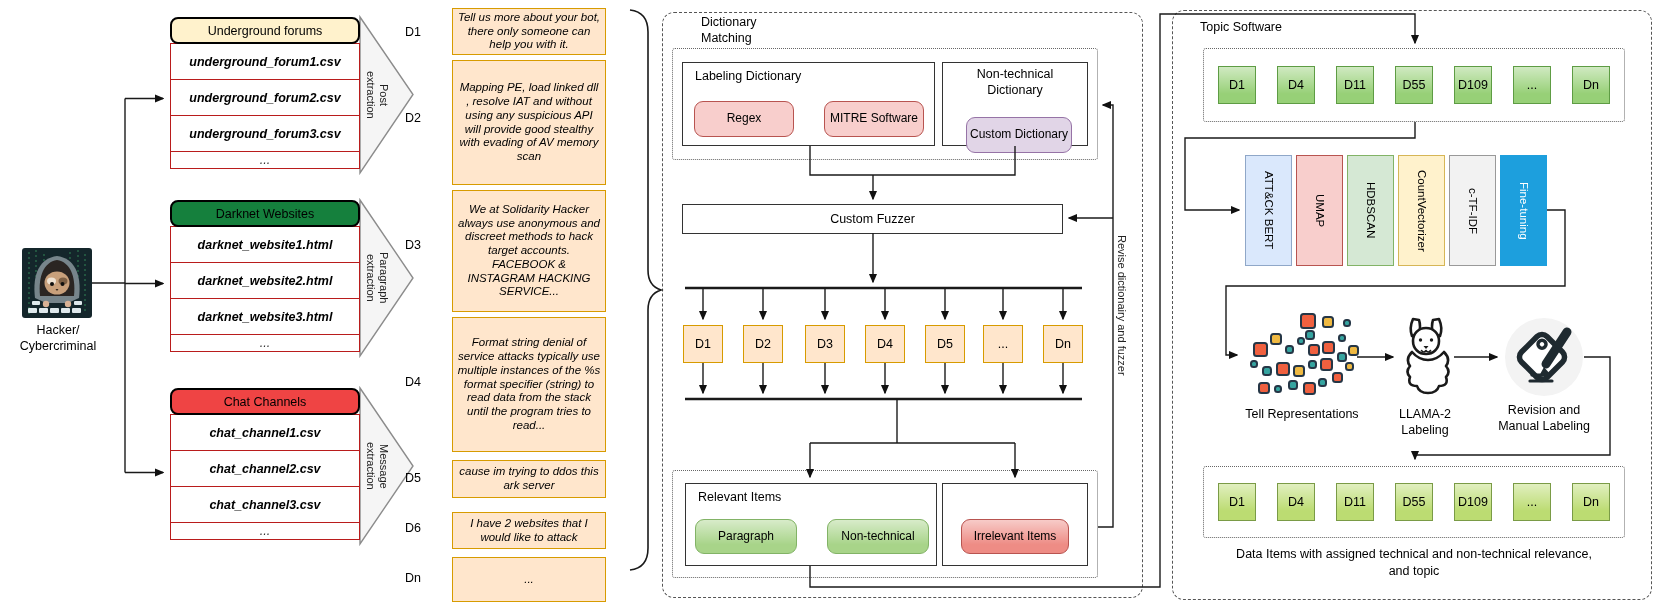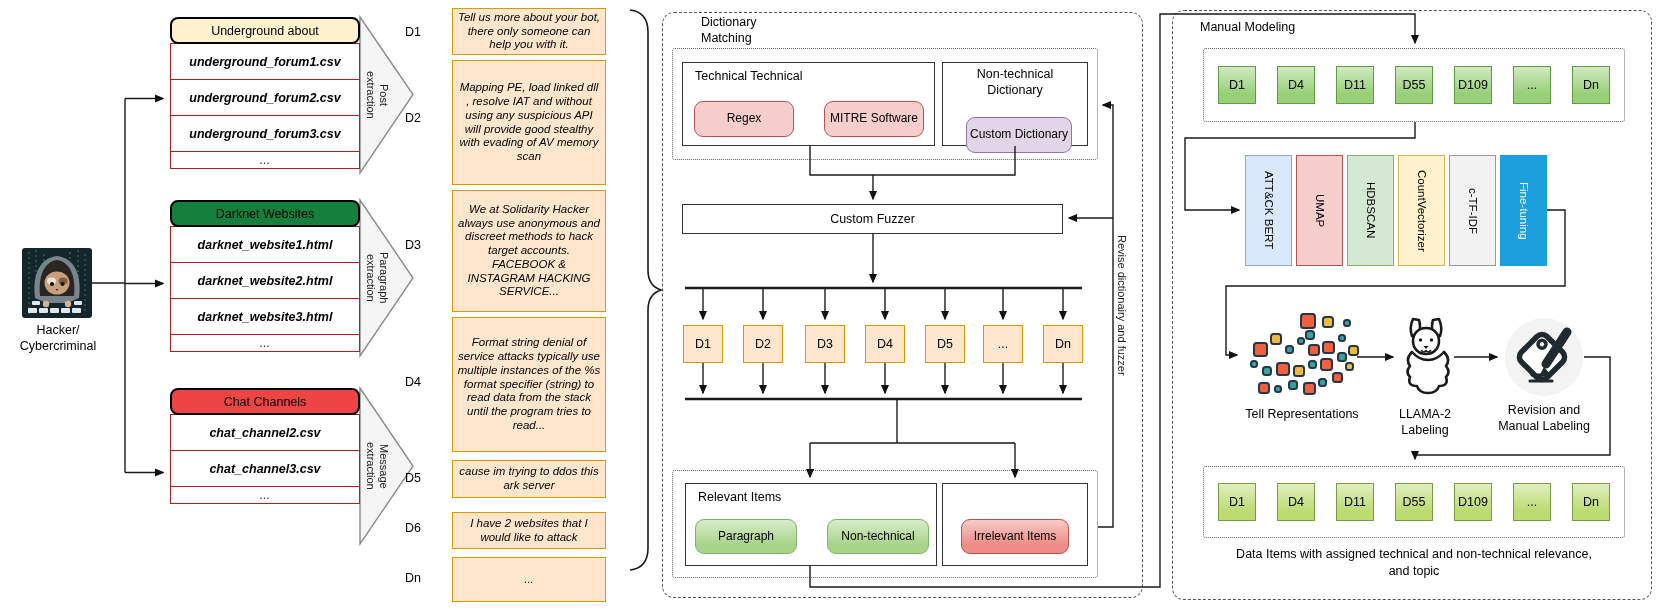--- a/index.html
+++ b/index.html
@@ -76,21 +76,21 @@
       <rect x="28" y="60" width="9" height="5" rx="1"></rect>
         <rect x="39" y="60" width="9" height="5" rx="1"></rect>
       <rect x="50" y="60" width="9" height="5" rx="1"></rect>
         <rect x="10" y="53" width="8" height="4" rx="1"></rect>
       <rect x="52" y="53" width="8" height="4" rx="1"></rect>
     </g>
   </svg>
   <div class="abs actor" style="left:8px;top:322px;width:100px;">Hacker/ Cybercriminal</div>
 
   <div class="abs" style="left:170px;top:17px;width:190px;">
-    <div class="ghdr" style="background-color: rgb(255, 242, 204);">Underground about</div>
+    <div class="ghdr" style="background-color: rgb(255, 242, 204);">Underground forums</div>
     <div class="frow">underground_forum1.csv</div>
     <div class="frow">underground_forum2.csv</div>
     <div class="frow">underground_forum3.csv</div>
     <div class="frow dots">...</div>
   </div>
   <div class="abs extr" style="left:356px;top:40px;width:42px;height:110px;">
     <span class="vtext">Post extraction</span>
   </div>
 
   <div class="abs" style="left:170px;top:200px;width:190px;">
@@ -99,20 +99,21 @@
     <div class="frow">darknet_website2.html</div>
     <div class="frow">darknet_website3.html</div>
     <div class="frow dots">...</div>
   </div>
   <div class="abs extr" style="left:356px;top:223px;width:42px;height:110px;">
     <span class="vtext">Paragraph extraction</span>
   </div>
 
   <div class="abs" style="left:170px;top:388px;width:190px;">
     <div class="ghdr" style="background-color: #ef4444;">Chat Channels</div>
+    <div class="frow">chat_channel1.csv</div>
     <div class="frow">chat_channel2.csv</div>
     <div class="frow">chat_channel3.csv</div>
     <div class="frow dots">...</div>
   </div>
   <div class="abs extr" style="left:356px;top:411px;width:42px;height:110px;">
     <span class="vtext">Message extraction</span>
   </div>
 
   <div class="abs dlabel" style="left:405px;top:25px;">D1</div>
   <div class="abs dlabel" style="left:405px;top:111px;">D2</div>
@@ -129,21 +130,21 @@
   <div class="abs ditem" style="top: 460px; height: 38px; background-color: rgb(255, 230, 204); border-color: rgb(215, 155, 0);">cause im trying to ddos this ark server</div>
   <div class="abs ditem" style="top: 512px; height: 37px; background-color: rgb(255, 230, 204); border-color: rgb(215, 155, 0);">I have 2 websites that I would like to attack</div>
   <div class="abs ditem" style="top: 557px; height: 45px; background-color: rgb(255, 230, 204); border-color: rgb(215, 155, 0);">...</div>
 
   <div class="abs dashedbox" style="left:662px;top:12px;width:481px;height:586px;"></div>
   <div class="abs ptitle" style="left:701px;top:15px;width:90px;">Dictionary Matching</div>
 
   <div class="abs dottedbox" style="left:672px;top:48px;width:426px;height:112px;"></div>
 
   <div class="abs solidbox" style="left:682px;top:62px;width:253px;height:84px;">
-    <div class="blabel" style="padding:6px 12px;">Technical Technical</div>
+    <div class="blabel" style="padding:6px 12px;">Labeling Dictionary</div>
   </div>
   <div class="abs chip" style="left: 694px; top: 101px; width: 100px; height: 36px; background-color: rgb(248, 206, 204); border-color: rgb(184, 84, 80);">Regex</div>
   <div class="abs chip" style="left: 824px; top: 101px; width: 100px; height: 36px; background-color: rgb(248, 206, 204); border-color: rgb(184, 84, 80);">MITRE Software</div>
 
   <div class="abs solidbox" style="left:942px;top:62px;width:146px;height:84px;">
     <div class="blabel" style="padding:4px 6px 0 6px;text-align:center;line-height:1.25;">Non-technical Dictionary</div>
   </div>
   <div class="abs chip" style="left: 966px; top: 117px; width: 106px; height: 36px; background-color: rgb(225, 213, 231); border-color: rgb(150, 115, 166);">Custom Dictionary</div>
 
   <div class="abs solidbox" style="left:682px;top:204px;width:381px;height:30px;display:flex;align-items:center;justify-content:center;font-size:12.5px;">Custom Fuzzer</div>
@@ -163,21 +164,21 @@
   <div class="abs chip grad" style="left: 695px; top: 519px; width: 102px; height: 35px; background-color: rgb(168, 212, 137); border-color: rgb(130, 179, 102);">Paragraph</div>
   <div class="abs chip grad" style="left: 827px; top: 519px; width: 102px; height: 35px; background-color: rgb(168, 212, 137); border-color: rgb(130, 179, 102);">Non-technical</div>
   <div class="abs solidbox" style="left:942px;top:483px;width:146px;height:83px;"></div>
   <div class="abs chip grad" style="left: 961px; top: 519px; width: 108px; height: 35px; background-color: rgb(238, 140, 133); border-color: rgb(184, 84, 80);">Irrelevant Items</div>
 
   <div class="abs fb" style="left:1116px;top:185px;height:240px;">
     <span class="vtext">Revise dictionairy and fuzzer</span>
   </div>
 
   <div class="abs dashedbox" style="left:1172px;top:10px;width:480px;height:590px;"></div>
-  <div class="abs ptitle" style="left:1200px;top:20px;width:130px;">Manual Modeling</div>
+  <div class="abs ptitle" style="left:1200px;top:20px;width:130px;">Topic Software</div>
 
   <div class="abs dottedbox trow" style="left:1203px;top:48px;width:422px;height:74px;">
     <div class="tchip grad" style="background-color: rgb(151, 208, 119); border-color: rgb(94, 156, 68);">D1</div>
     <div class="tchip grad" style="background-color: rgb(151, 208, 119); border-color: rgb(94, 156, 68);">D4</div>
     <div class="tchip grad" style="background-color: rgb(151, 208, 119); border-color: rgb(94, 156, 68);">D11</div>
     <div class="tchip grad" style="background-color: rgb(151, 208, 119); border-color: rgb(94, 156, 68);">D55</div>
     <div class="tchip grad" style="background-color: rgb(151, 208, 119); border-color: rgb(94, 156, 68);">D109</div>
     <div class="tchip grad" style="background-color: rgb(151, 208, 119); border-color: rgb(94, 156, 68);">...</div>
     <div class="tchip grad" style="background-color: rgb(151, 208, 119); border-color: rgb(94, 156, 68);">Dn</div>
   </div>

